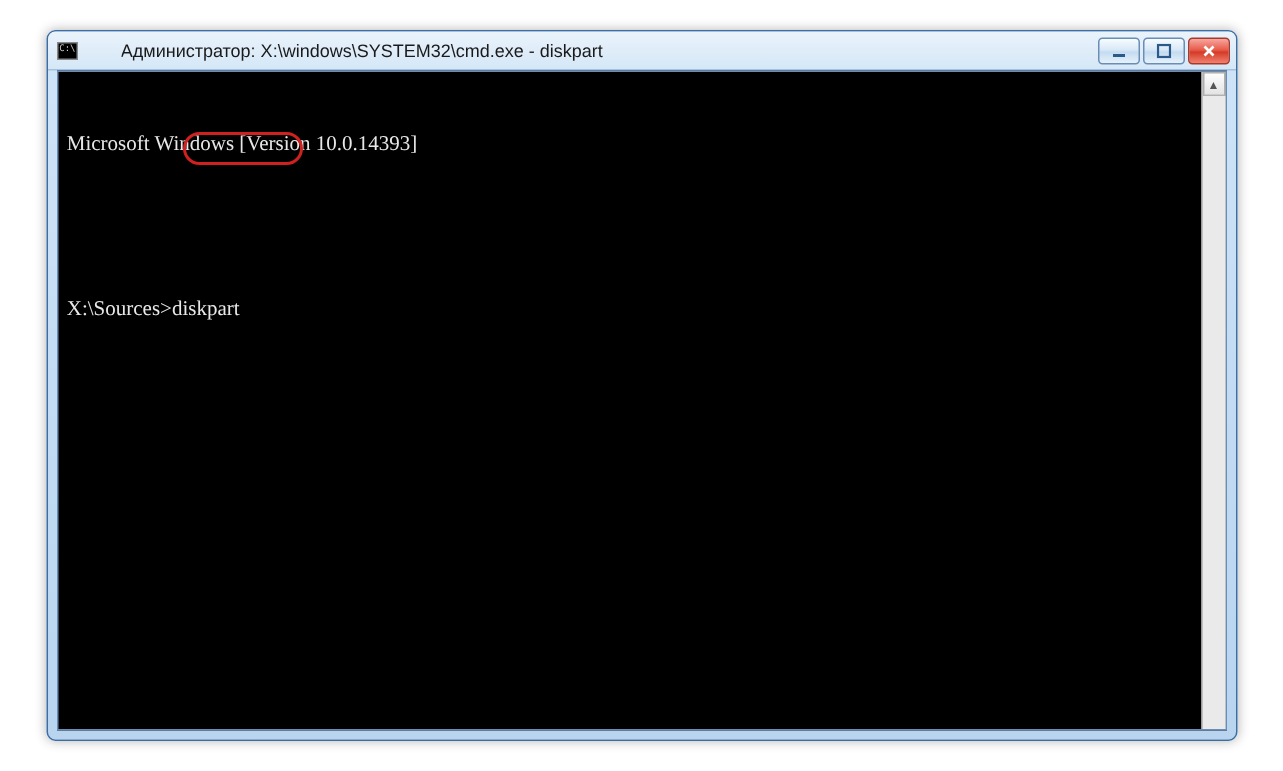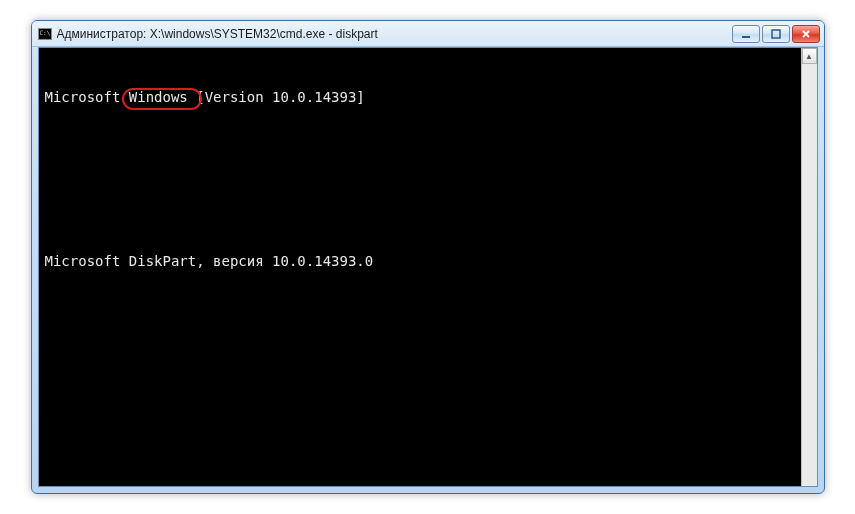--- a/index.html
+++ b/index.html
@@ -48,20 +48,21 @@
       top: 0;
       left: 1px;
       font-family: Consolas, monospace;
     }
     .titlebar-text {
       flex: 1;
       font-size: 12px;
       color: #1a1a1a;
       white-space: nowrap;
       overflow: hidden;
+      margin-left: 24px;
     }
     .win-controls {
       display: flex;
       gap: 2px;
     }
     .win-btn {
       width: 28px;
       height: 18px;
       border: 1px solid #6a8db5;
       border-radius: 3px;
@@ -117,21 +118,21 @@
       align-items: center;
       justify-content: center;
       cursor: pointer;
       font-size: 8px;
       color: #555;
     }
     .scroll-track {
       flex: 1;
       background: #eaeaea;
     }
-    .line { min-height: 1.3em; }
+    .line { min-height: 1.3em; font-family: Liberation Serif, serif; }
     .cmd { color: #e8e8e8; }
   </style>
 </head>
 <body>
 
 <div class="window">
   <div class="titlebar">
     <div class="titlebar-icon"></div>
     <div class="titlebar-text">Администратор: X:\windows\SYSTEM32\cmd.exe - diskpart</div>
     <div class="win-controls">
@@ -149,22 +150,22 @@
         <svg width="10" height="10" viewBox="0 0 10 10">
             <path d="M2 2 L8 8 M8 2 L2 8" stroke="#fff" stroke-width="1.8"></path>
           </svg>
       </div>
     </div>
   </div>
   <div class="client">
     <div class="console-area">
       <div class="line">Microsoft Windows [Version 10.0.14393]</div>
       <div class="line"></div>
+      <div class="line prompt-line"><span>X:\Sources&gt;</span><span class="cmd">diskpart</span></div>
       <div class="line"></div>
-      <div class="line">Microsoft DiskPart, версия 10.0.14393.0</div>
       <div class="line"></div>
       <div class="highlight-oval" style="top:40px;left:83px;width:80px;height:22px;"></div>
     </div>
     <div class="scrollbar">
       <div class="scroll-btn">▲</div>
       <div class="scroll-track"></div>
 
     </div>
   </div>
 </div>

